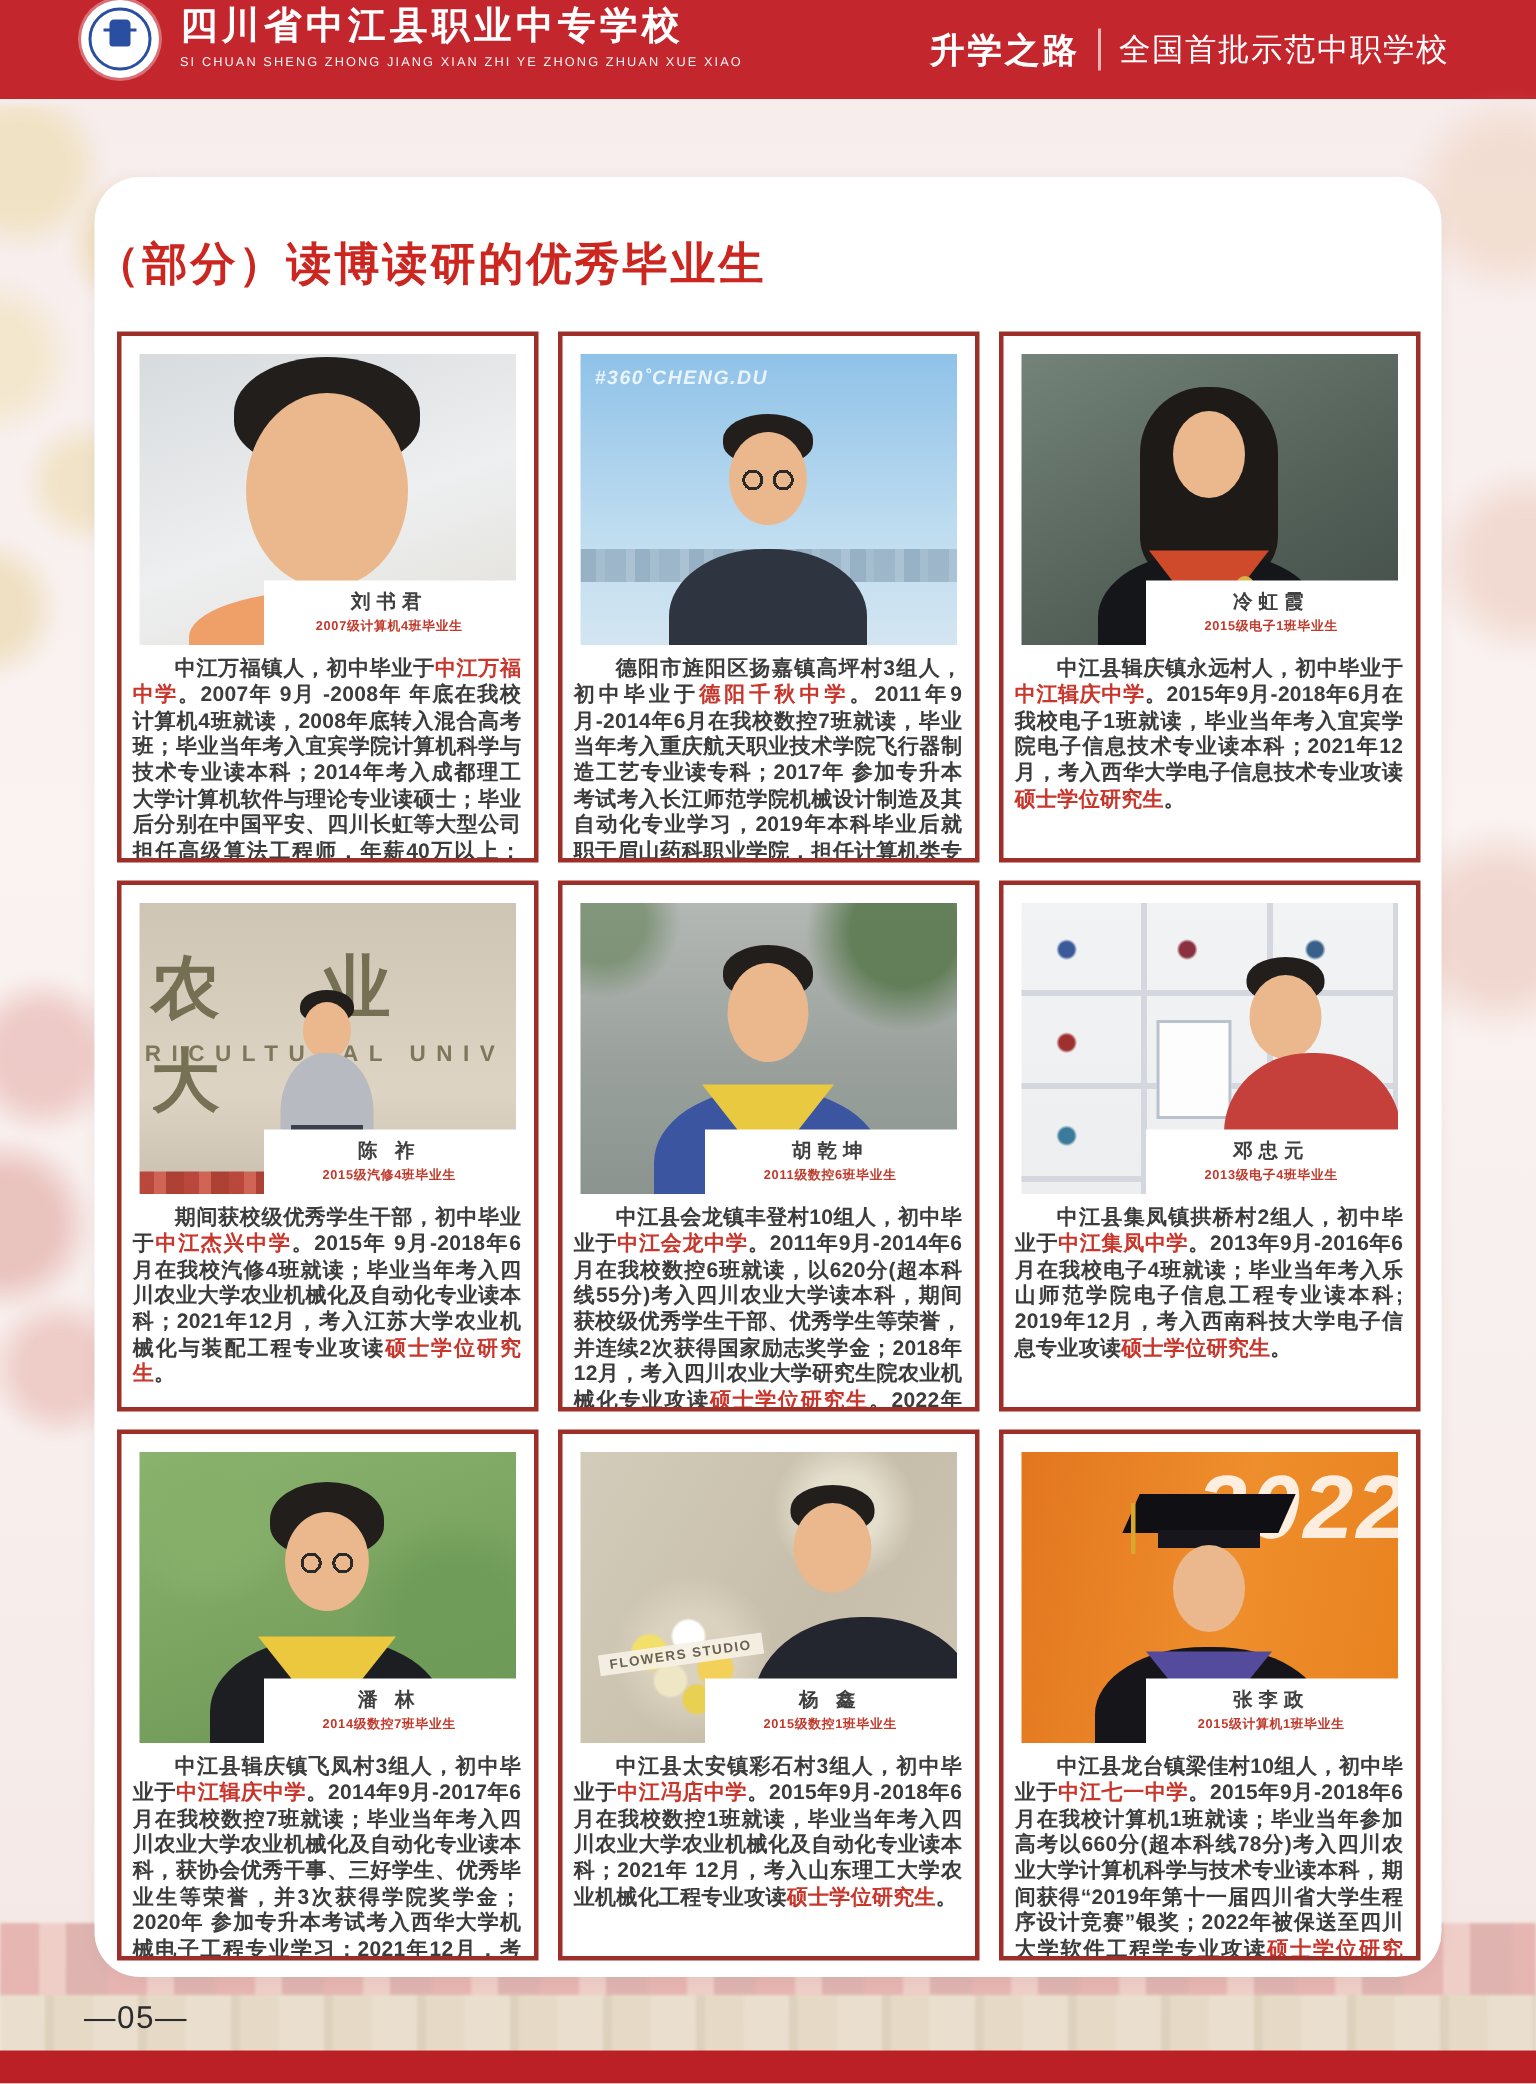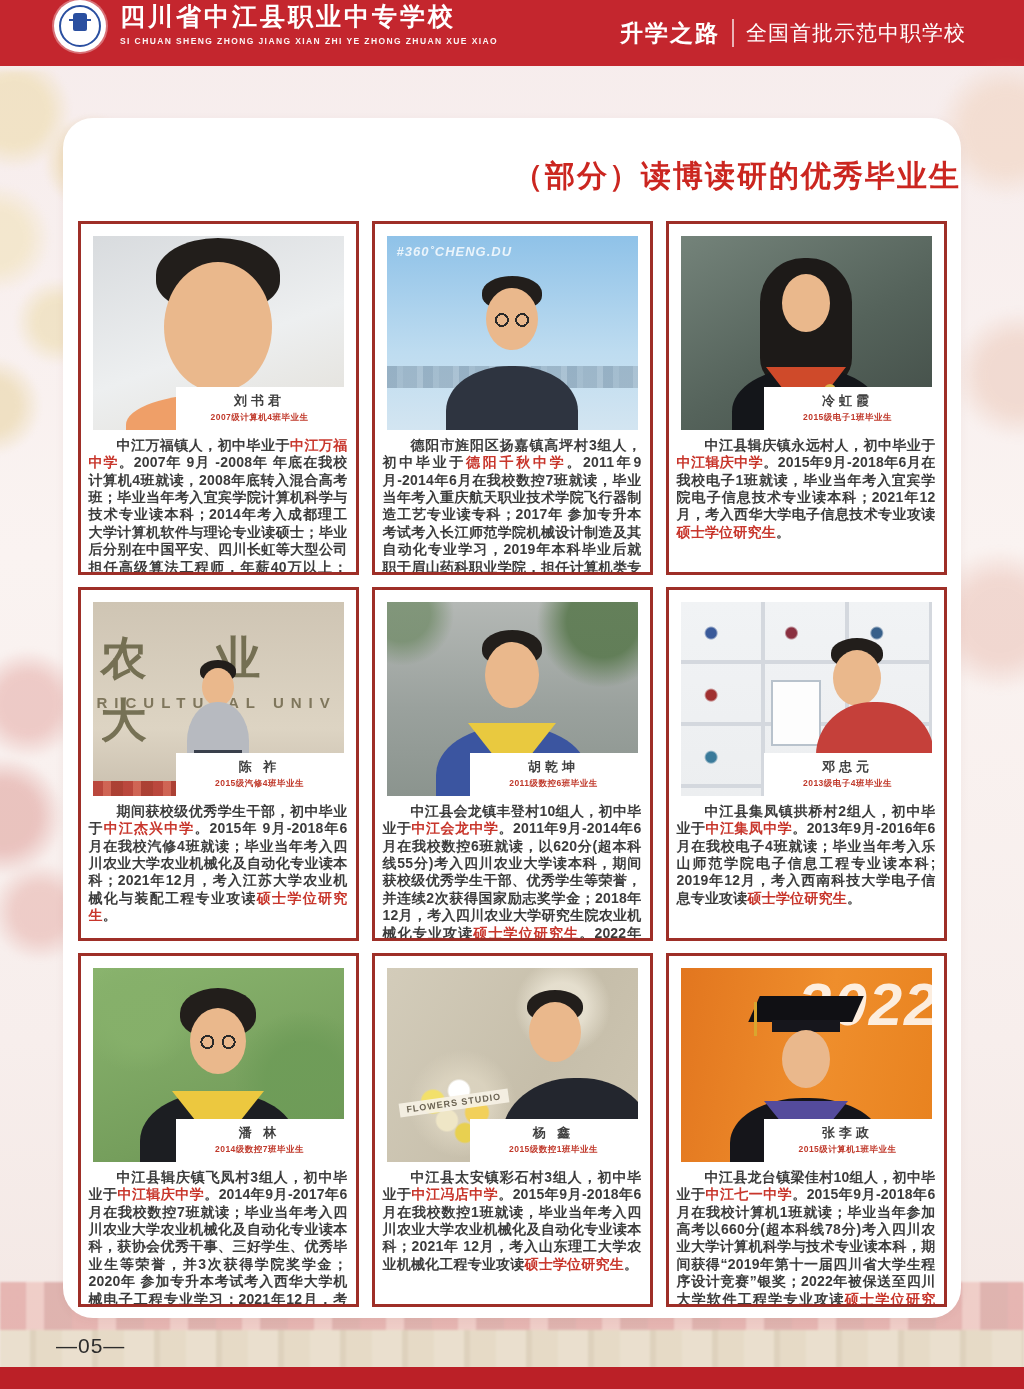--- a/index.html
+++ b/index.html
@@ -10,21 +10,21 @@
   }
   
   .header{position:absolute;left:0;top:0;width:1024px;height:66px;background:#c4262e;display:flex;align-items:flex-start;}
   .logo{width:52px;height:52px;margin-left:54px;border-radius:50%;background:#fff;position:relative;flex:none;
         box-shadow:0 0 0 2px rgba(255,255,255,.35);}
   .logo-ring{position:absolute;left:5px;top:5px;width:38px;height:38px;border:2px solid #2a4fa0;border-radius:50%;}
   .logo-fig{position:absolute;left:19px;top:13px;width:14px;height:18px;background:#2a4fa0;border-radius:3px 3px 2px 2px;}
   .logo-fig:before{content:"";position:absolute;left:-4px;top:6px;width:22px;height:2px;background:#2a4fa0;}
   .school-names{margin-left:14px;color:#fff;}
   .school-zh{font-size:25px;font-weight:bold;letter-spacing:3px;font-family:"DejaVu Serif","Liberation Serif",serif;}
-  .school-py{font-size:8.5px;letter-spacing:1.4px;margin-top:3px;opacity:.95;font-weight:bold;}
+  .school-py{font-size:8.5px;letter-spacing:1.4px;margin-top:3px;opacity:.95;font-weight:normal;}
   .header-right{position:absolute;right:58px;top:0;height:66px;display:flex;align-items:center;color:#fff;}
   .hr-bold{font-size:23px;font-weight:bold;letter-spacing:2px;}
   .hr-div{width:2px;height:28px;background:rgba(255,255,255,.65);margin:0 12px;}
   .hr-reg{font-size:21px;letter-spacing:1px;}
 
   
   .decor{position:absolute;pointer-events:none;}
   .ginkgo{left:-30px;top:70px;width:220px;height:420px;opacity:.5;filter:blur(2px);
     background:
       radial-gradient(circle at 20% 10%, #ecd9a0 0 34px, transparent 58px),
@@ -45,21 +45,21 @@
   .photo-strip{left:0;top:1282px;width:1024px;height:86px;opacity:.75;filter:blur(1px);
     background:
       repeating-linear-gradient(to right, rgba(196,62,58,.40) 0 26px, rgba(226,128,116,.34) 26px 44px, rgba(171,48,44,.38) 44px 72px) top/100% 48px no-repeat,
       repeating-linear-gradient(to right, #e7ddc7 0 30px, #d7cab0 30px 36px, #e2d6bd 36px 62px) bottom/100% 38px no-repeat;}
   .bottom-bar{position:absolute;left:0;top:1367px;width:1024px;height:22px;background:#bb2027;}
   .page-number{position:absolute;left:56px;top:1334px;font-size:21px;color:#2c2c2c;letter-spacing:1px;}
 
   
   .panel{position:absolute;left:63px;top:118px;width:898px;height:1200px;background:#fff;border-radius:30px;
          box-shadow:0 2px 10px rgba(120,60,60,.06);}
-  .title{margin:0;padding-top:38px;text-align:right;font-size:30px;font-weight:bold;color:#cb2620;letter-spacing:2px;}
+  .title{margin:0;padding-top:38px;text-align:left;font-size:30px;font-weight:bold;color:#cb2620;letter-spacing:2px;}
 
   
   .grid{display:grid;grid-template-columns:repeat(3,281px);grid-auto-rows:354px;gap:12px 13px;justify-content:center;margin-top:24px;}
   .card{border:3px solid #9e2f28;background:#fff;position:relative;box-sizing:border-box;overflow:hidden;}
 
   
   .photo{position:relative;margin:12px 12px 0;height:194px;overflow:hidden;background:#ccc;}
   .nameplate{position:absolute;right:0;bottom:0;background:#fff;min-width:148px;text-align:center;padding:5px 10px 6px;}
   .g-name{color:#404040;font-weight:bold;font-size:13px;letter-spacing:4px;}
   .g-class{color:#c0392b;font-weight:bold;font-size:8.5px;letter-spacing:.5px;margin-top:2px;}

